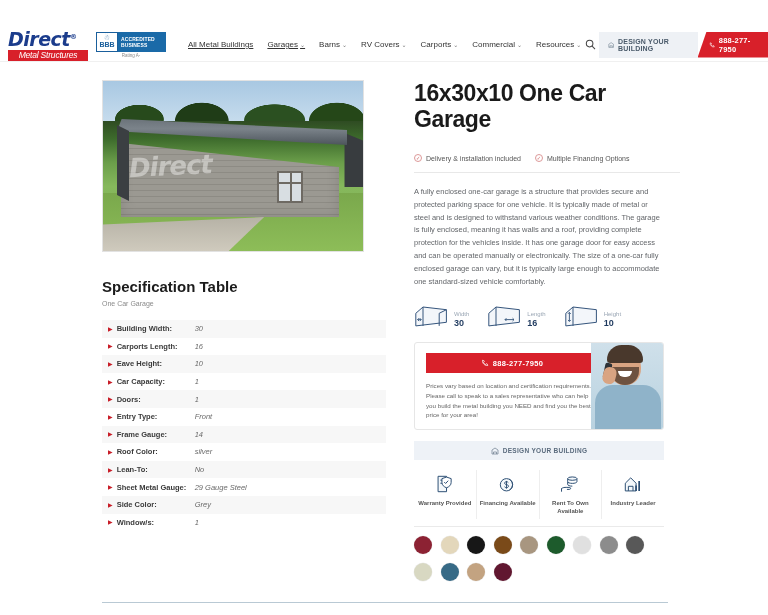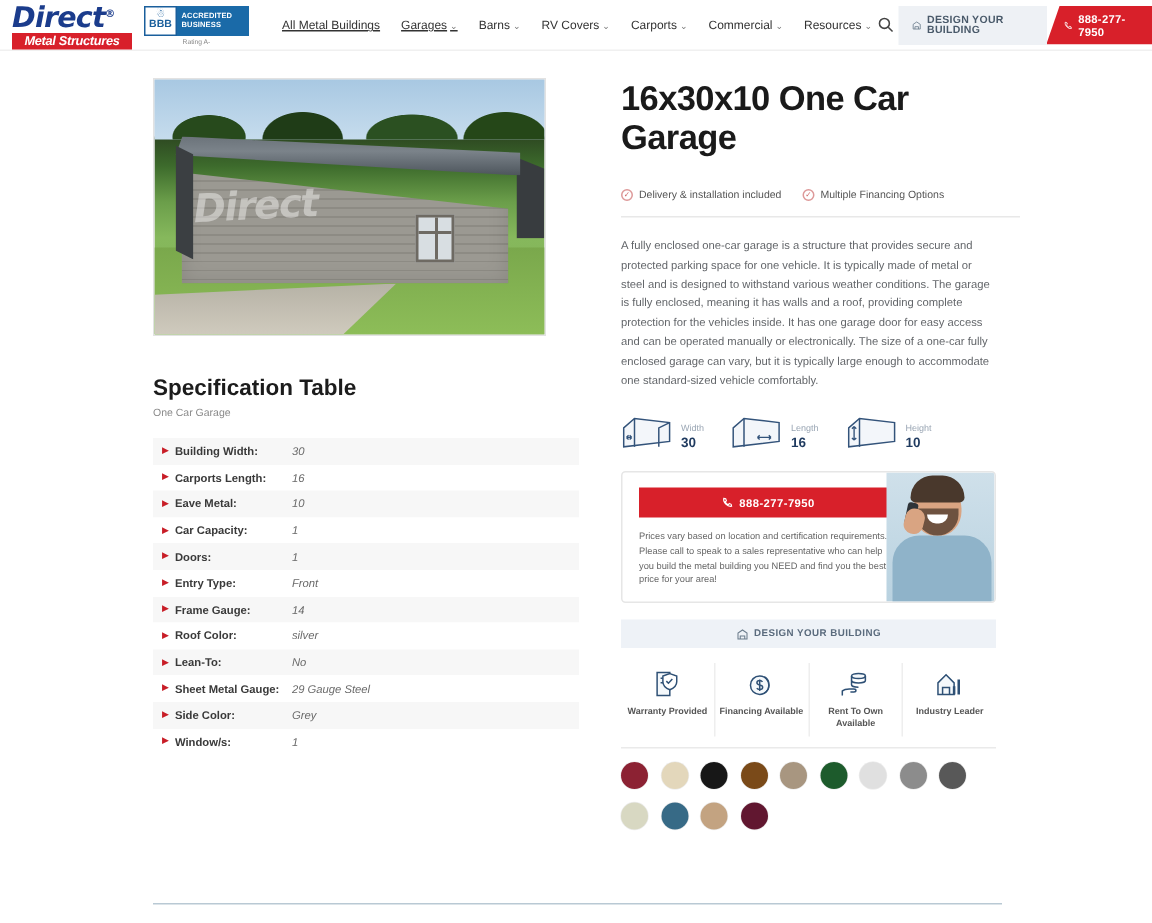--- a/index.html
+++ b/index.html
@@ -12,32 +12,33 @@
   }
 
   
   .header {
     height: 34px;
     display: flex;
     align-items: center;
     padding: 0 0 0 8px;
     border-bottom: 1px solid #f0f0f0;
     background: #fff;
+    margin-top: 28px;
   }
   .logo-block { display: flex; flex-direction: column; width: 82px; }
   .logo-top {
     font-family: "DejaVu Sans", sans-serif;
     font-weight: bold; font-style: italic;
     font-size: 19px; line-height: 19px;
     color: #1b3c8c; letter-spacing: -0.5px;
   }
   .logo-top sup { font-size: 7px; vertical-align: super; }
   .logo-bot {
     background: #d8202a; color: #fff;
-    font-size: 8.5px; font-weight: bold; font-style: italic;
+    font-size: 8.5px; font-weight: normal; font-style: italic;
     line-height: 11px; text-align: center;
     letter-spacing: -0.2px; width: 80px;
   }
   .bbb {
     margin-left: 8px; width: 70px; height: 26px;
     display: flex; flex-direction: column; align-items: center;
   }
   .bbb-main {
     display: flex; align-items: stretch;
     height: 20px; width: 70px;
@@ -411,21 +412,21 @@
         <span class="spec-label">Building Width:</span>
         <span class="spec-value">30</span>
       </div>
       <div class="spec-row">
         <span class="spec-arrow">▶</span>
         <span class="spec-label">Carports Length:</span>
         <span class="spec-value">16</span>
       </div>
       <div class="spec-row">
         <span class="spec-arrow">▶</span>
-        <span class="spec-label">Eave Metal:</span>
+        <span class="spec-label">Eave Height:</span>
         <span class="spec-value">10</span>
       </div>
       <div class="spec-row">
         <span class="spec-arrow">▶</span>
         <span class="spec-label">Car Capacity:</span>
         <span class="spec-value">1</span>
       </div>
       <div class="spec-row">
         <span class="spec-arrow">▶</span>
         <span class="spec-label">Doors:</span>

